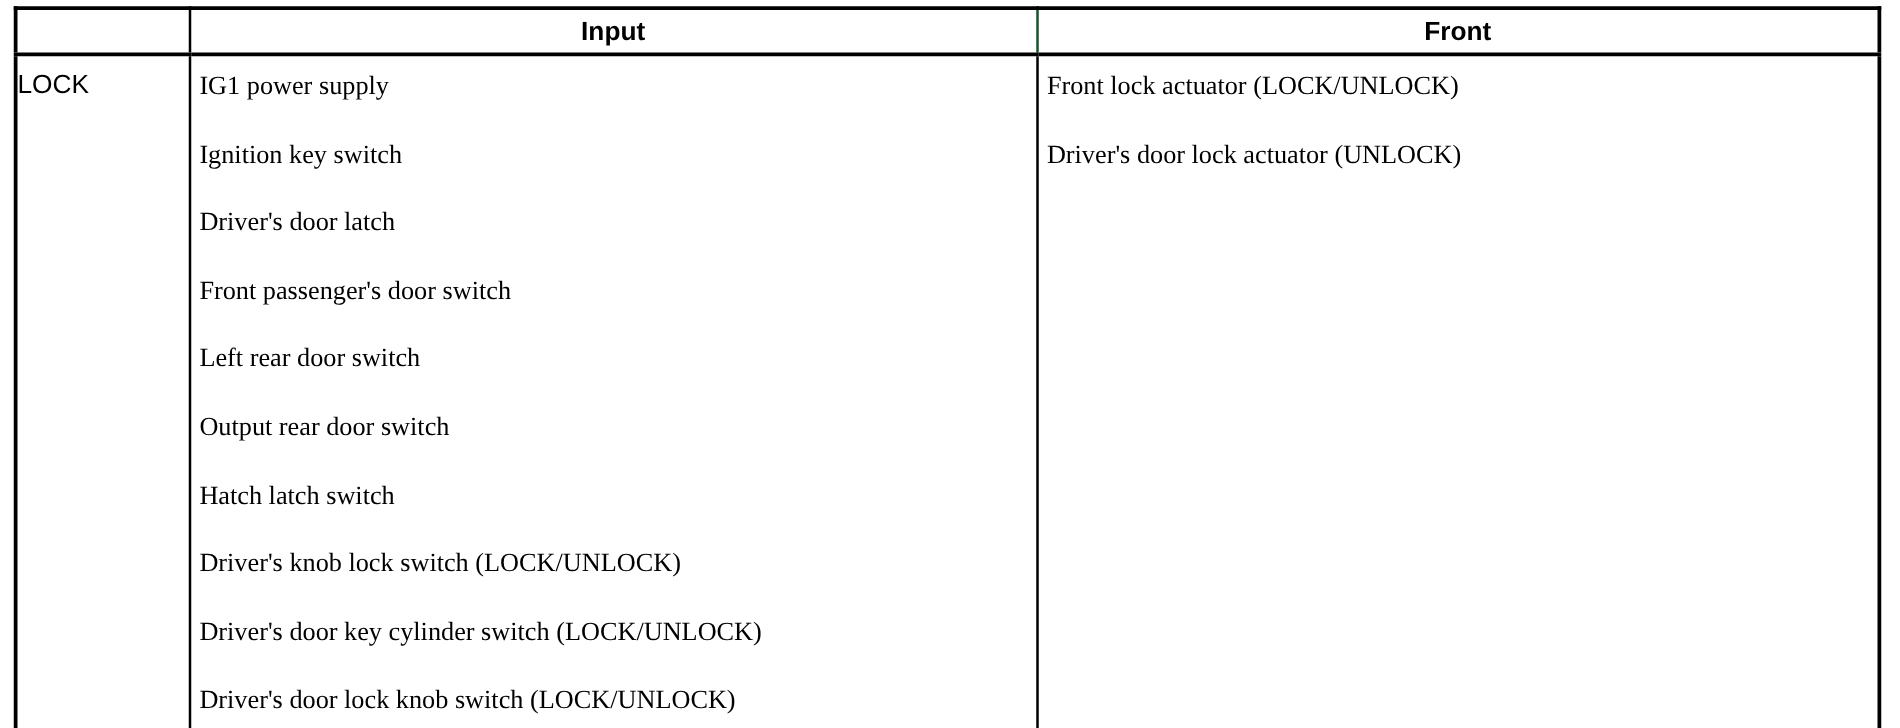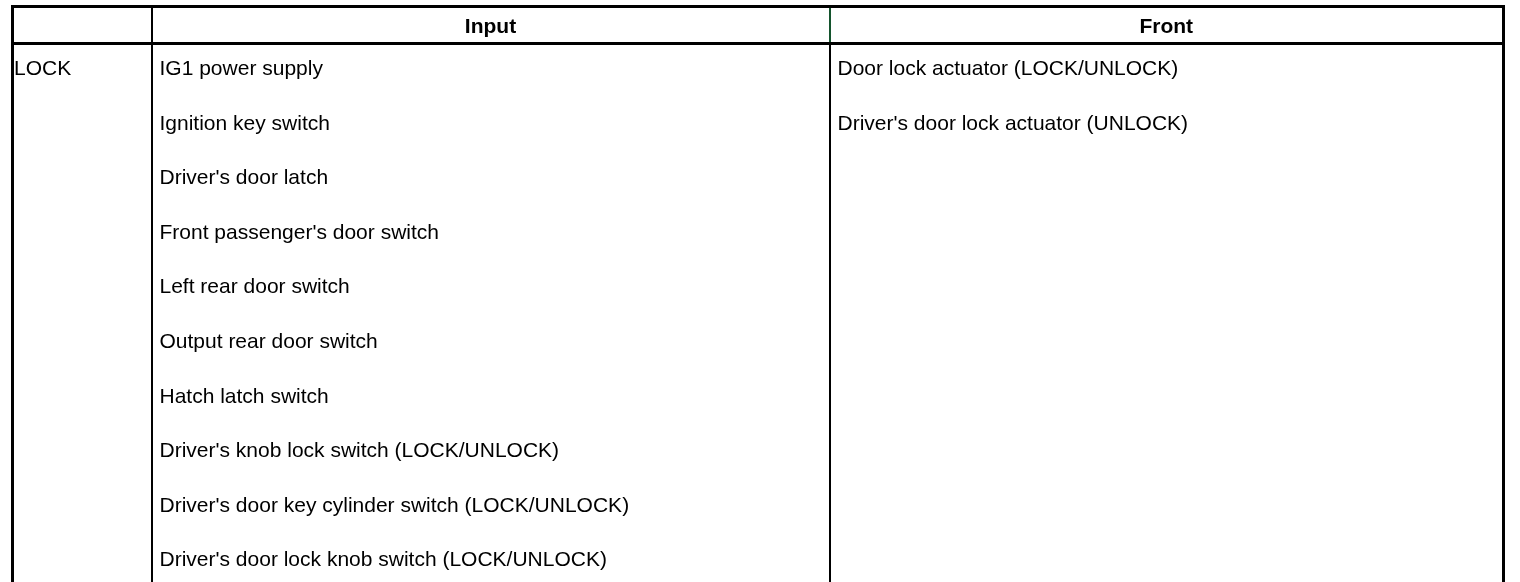--- a/index.html
+++ b/index.html
@@ -76,20 +76,21 @@
   tbody td.td-output {
     padding-left: 7px;
     padding-top: 8px;
   }
 
   .cell-line {
     height: 54.6px;
     line-height: 30px;
     white-space: nowrap;
     overflow: visible;
+    font-family: Liberation Serif, serif;
   }
 
   .system-label {
     white-space: nowrap;
     line-height: 30px;
   }
 </style>
 </head>
 <body>
 
@@ -118,19 +119,19 @@
           <div class="cell-line">Driver's door latch</div>
           <div class="cell-line">Front passenger's door switch</div>
           <div class="cell-line">Left rear door switch</div>
           <div class="cell-line">Output rear door switch</div>
           <div class="cell-line">Hatch latch switch</div>
           <div class="cell-line">Driver's knob lock switch (LOCK/UNLOCK)</div>
           <div class="cell-line">Driver's door key cylinder switch (LOCK/UNLOCK)</div>
           <div class="cell-line">Driver's door lock knob switch (LOCK/UNLOCK)</div>
         </td>
         <td class="td-output">
-          <div class="cell-line">Door lock actuator (LOCK/UNLOCK)</div>
+          <div class="cell-line">Front lock actuator (LOCK/UNLOCK)</div>
           <div class="cell-line">Driver's door lock actuator (UNLOCK)</div>
         </td>
       </tr>
     </tbody>
   </table>
 </div>
 
 </body></html>

